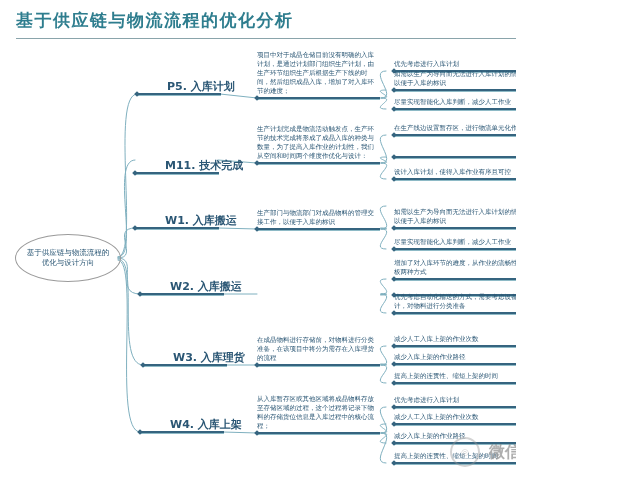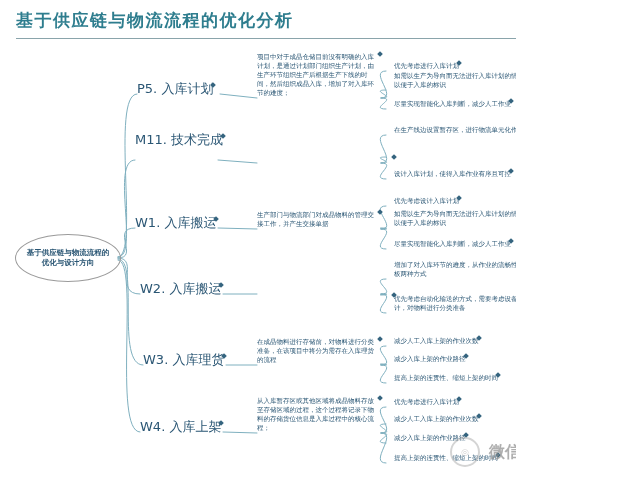--- a/index.html
+++ b/index.html
@@ -7,31 +7,31 @@
          font-family:"DejaVu Sans","Liberation Sans",sans-serif;}
   
   .page-title{position:absolute;left:16px;top:9px;font-family:"DejaVu Serif","Liberation Serif",serif;
               font-size:17px;font-weight:bold;color:#2e7d8e;letter-spacing:1.5px;white-space:nowrap;}
   .title-rule{position:absolute;left:16px;top:38px;width:608px;height:1px;background:#8aa4ab;}
   .logo{position:absolute;left:524px;top:7px;display:flex;align-items:flex-start;}
   .logo-text{margin-left:3px;color:#12a392;font-weight:bold;font-size:6px;line-height:7px;letter-spacing:.3px;}
   .logo-tagline{margin-top:2px;width:36px;height:3px;background:#bfe3de;}
   
   svg.wires{position:absolute;left:0;top:0;z-index:0;}
-  .node{position:absolute;display:flex;flex-direction:row;z-index:1;}
+  .node{position:absolute;display:flex;flex-direction:column;z-index:1;}
   .ntext{color:#2a5674;font-size:6.5px;line-height:9px;margin-bottom:1px;}
   .line{height:2px;background:#35647f;box-shadow:0 1px 0 rgba(122,174,188,.85);position:relative;}
   .line::before{content:"";position:absolute;left:-2px;top:-1px;width:4px;height:4px;background:#35647f;transform:rotate(45deg);}
-  .label-node .ntext{font-size:13px;font-weight:normal;line-height:10px;white-space:nowrap;}
+  .label-node .ntext{font-size:11px;font-weight:bold;line-height:10px;white-space:nowrap;margin-left:30px;}
   .label-node{width:84px;}
   .desc-node{width:123px;left:257px;}
   .leaf-node{width:204px;left:394px;}
   .root-node{position:absolute;left:15px;top:234px;width:104px;height:46px;border:1px solid #9b9b9b;
              border-radius:50%;display:flex;align-items:center;justify-content:center;z-index:1;}
-  .root-node .ntext{font-size:7.5px;font-weight:bold;text-align:center;line-height:10px;margin:0;padding:0 8px;}
+  .root-node .ntext{font-size:7.5px;font-weight:normal;text-align:center;line-height:10px;margin:0;padding:0 8px;}
   
   .watermark{position:absolute;left:450px;top:437px;display:flex;align-items:center;opacity:.7;z-index:2;}
   .wm-badge{width:26px;height:26px;border:2px solid #9a9a9a;border-radius:50%;opacity:.6;
             display:flex;align-items:center;justify-content:center;color:#9a9a9a;font-size:9px;}
   .wm-text{margin-left:9px;color:#8d8d8d;font-size:16px;font-weight:bold;white-space:nowrap;}
 </style>
 </head>
 <body>
 
 <div id="stage">
@@ -109,46 +109,46 @@
   </div>
   <div class="node leaf-node" style="bottom:389px">
     <div class="ntext">如需以生产为导向而无法进行入库计划的情况下考虑增设入库暂存区，以便于入库的标识</div>
       <div class="line"></div>
   </div>
   <div class="node leaf-node" style="bottom:370px">
     <div class="ntext">尽量实现智能化入库判断，减少人工作业</div>
       <div class="line"></div>
   </div>
 
-  <div class="node label-node" style="left:135px;bottom:334px">
+  <div class="node label-node" style="left:135px;bottom:306px">
     <div class="ntext">M11. 技术完成</div>
+      <div class="line"></div>
+  </div>
+  <div class="node desc-node" style="bottom:316px">
+    <div class="ntext">生产计划完成是物流活动触发点，生产环节的技术完成将形成了成品入库的种类与数量，为了提高入库作业的计划性，我们从空间和时间两个维度作优化与设计：</div>
       <div class="line"></div>
   </div>
   <div class="node leaf-node" style="bottom:344px">
     <div class="ntext">在生产线边设置暂存区，进行物流单元化作业，提高入库效率</div>
       <div class="line"></div>
   </div>
   <div class="node leaf-node" style="bottom:322px">
       <div class="line"></div>
   </div>
   <div class="node leaf-node" style="bottom:300px">
     <div class="ntext">设计入库计划，使得入库作业有序且可控</div>
       <div class="line"></div>
   </div>
 
   <div class="node label-node" style="left:135px;bottom:251px">
     <div class="ntext">W1. 入库搬运</div>
       <div class="line"></div>
   </div>
   <div class="node desc-node" style="bottom:250px">
-    <div class="ntext">生产部门与物流部门对成品物料的管理交接工作，并产生交接单据</div>
-      <div class="line"></div>
-  </div>
-  <div class="node leaf-node" style="bottom:273px">
-    <div class="ntext">优先考虑设计入库计划</div>
+    <div class="ntext">生产部门与物流部门对成品物料的管理交接工作，以便于入库的标识</div>
       <div class="line"></div>
   </div>
   <div class="node leaf-node" style="bottom:251px">
     <div class="ntext">如需以生产为导向而无法进行入库计划的情况下考虑增设入库暂存区，以便于入库的标识</div>
       <div class="line"></div>
   </div>
   <div class="node leaf-node" style="bottom:230px">
     <div class="ntext">尽量实现智能化入库判断，减少人工作业</div>
       <div class="line"></div>
   </div>

